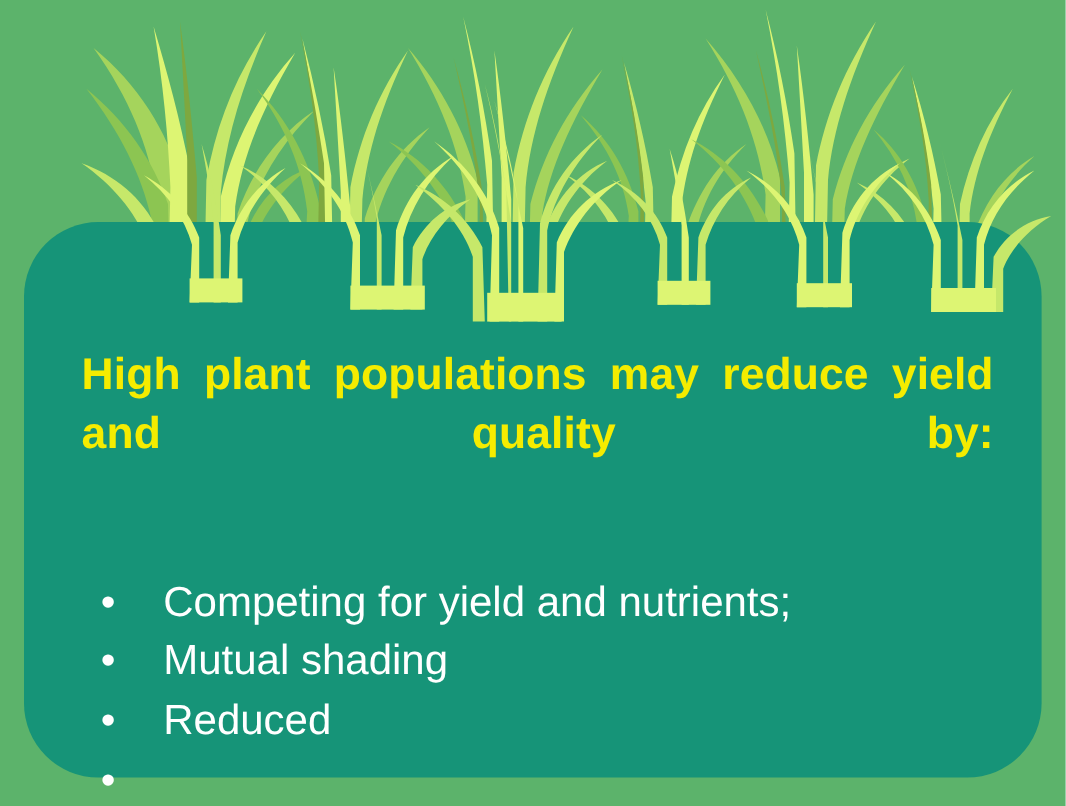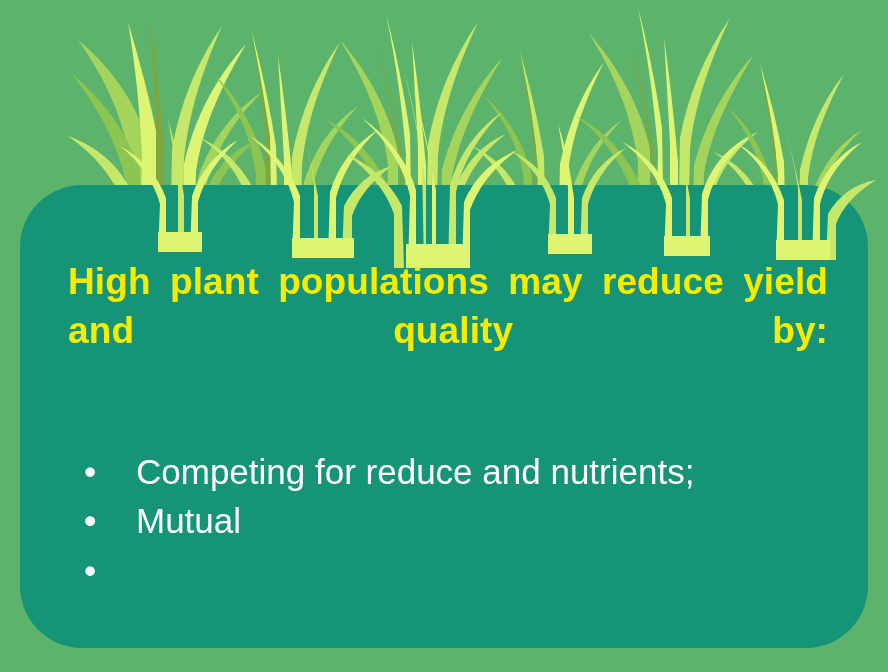--- a/index.html
+++ b/index.html
@@ -32,21 +32,21 @@
     left: 20px;
     top: 185px;
     width: 848px;
     height: 463px;
     background: #169478;
     border-radius: 62px;
   }
   #text-wrap {
     position: absolute;
     left: 20px;
-    top: 172px;
+    top: 202px;
     width: 848px;
     height: 463px;
     box-sizing: border-box;
     padding: 85px 48px 0 48px;
   }
   #heading {
     color: #f5ec00;
     font-size: 37px;
     font-weight: bold;
     line-height: 1.33;
@@ -200,28 +200,29 @@
       <path d="M826 260 L828 214 C838 196 854 184 876 180 C856 192 842 208 836 224 L836 260 Z" fill="#c6e86a"></path>
       <rect x="776" y="240" width="54" height="20" fill="#ddf573"></rect>
     </g>
   </svg>
 
   <div id="text-wrap">
     <p id="heading">High plant populations may reduce yield and quality by:</p>
     <ul id="bullets">
       <li>
         <span class="bullet-dot">•</span>
-        <span>Competing for reduce and nutrients;</span>
-      </li>
-      <li>
-        <span class="bullet-dot">•</span>
-      </li>
-      <li>
-        <span class="bullet-dot">•</span>
-        <span>Mutual</span>
+        <span>Competing for yield and nutrients;</span>
+      </li>
+      <li>
+        <span class="bullet-dot">•</span>
+        <span>Mutual shading</span>
+      </li>
+      <li>
+        <span class="bullet-dot">•</span>
+        <span>Reduced</span>
       </li>
       <li>
         <span class="bullet-dot">•</span>
       </li>
     </ul>
   </div>
 
 </div>
 
 </body></html>

